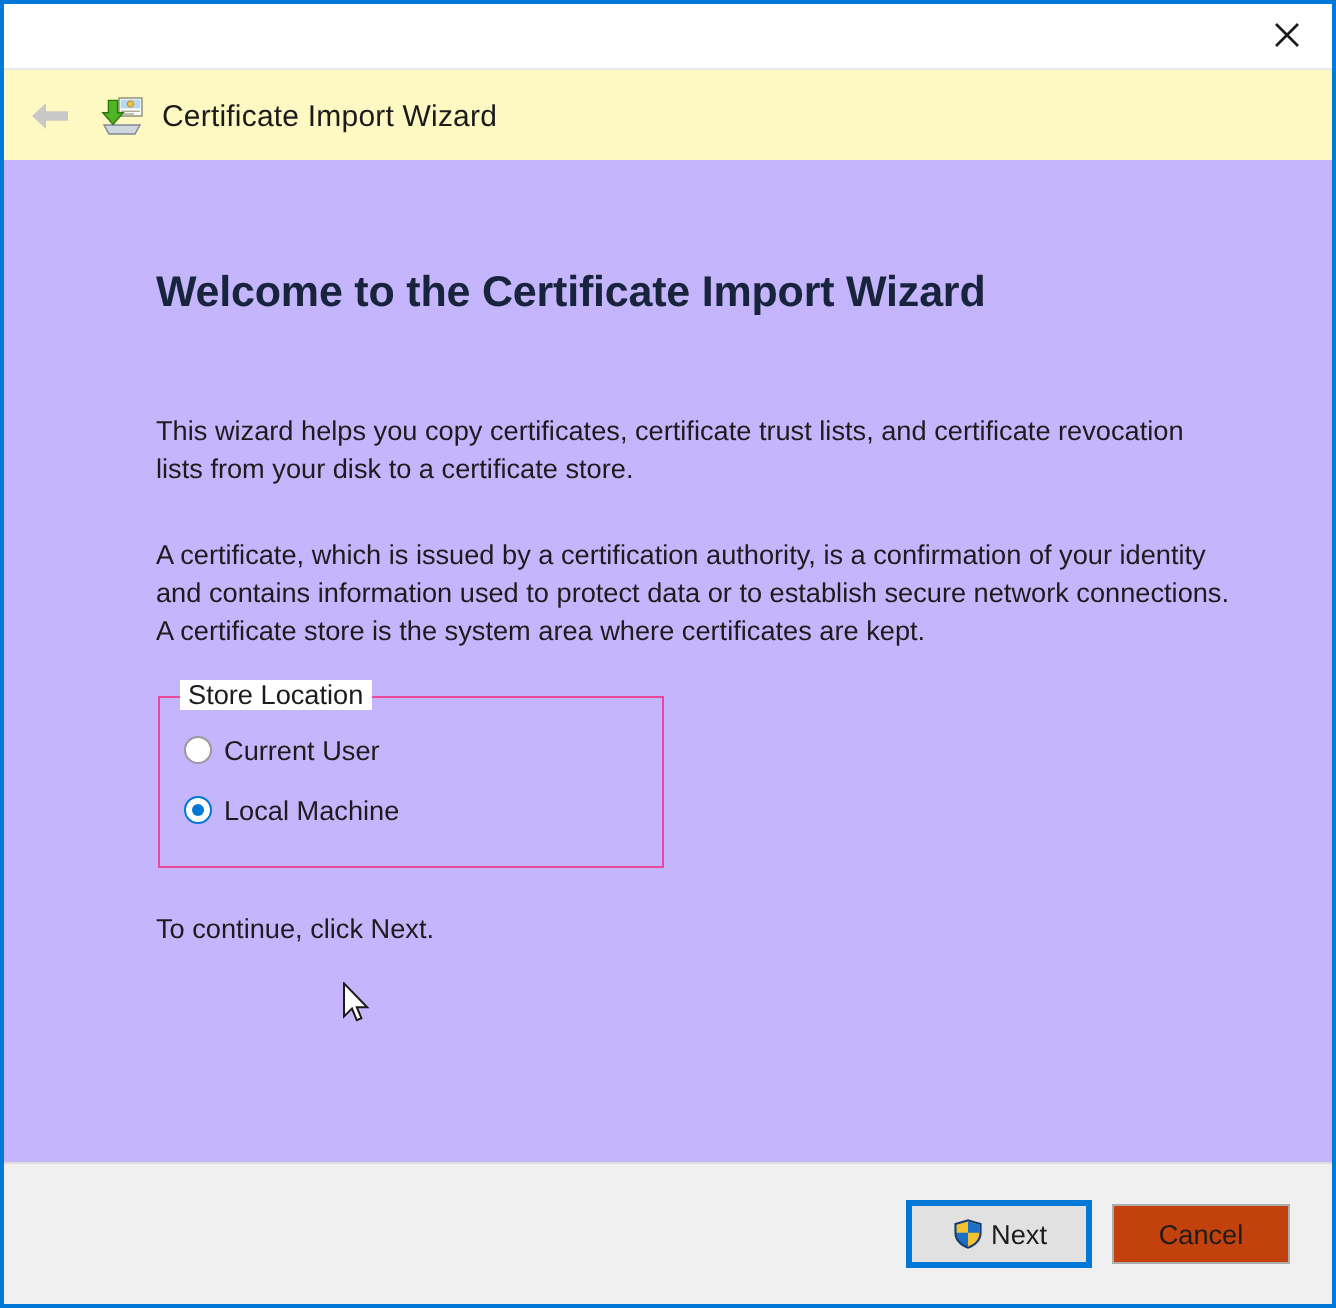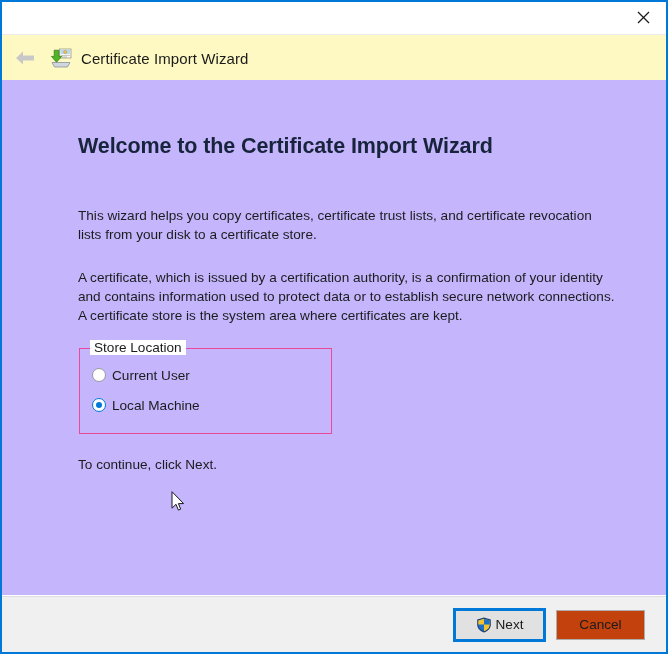--- a/index.html
+++ b/index.html
@@ -198,21 +198,21 @@
     pointer-events: none;
     z-index: 50;
   }
 
   
   .footer {
     position: absolute;
     left: 0;
     right: 0;
     bottom: 0;
-    height: 56px;
+    height: 71px;
     background: #f0f0f0;
     border-top: 1px solid #dfdfdf;
     display: flex;
     align-items: center;
     justify-content: flex-end;
     padding-right: 21px;
     box-sizing: border-box;
   }
   .btn {
     font-family: "Liberation Sans", sans-serif;

